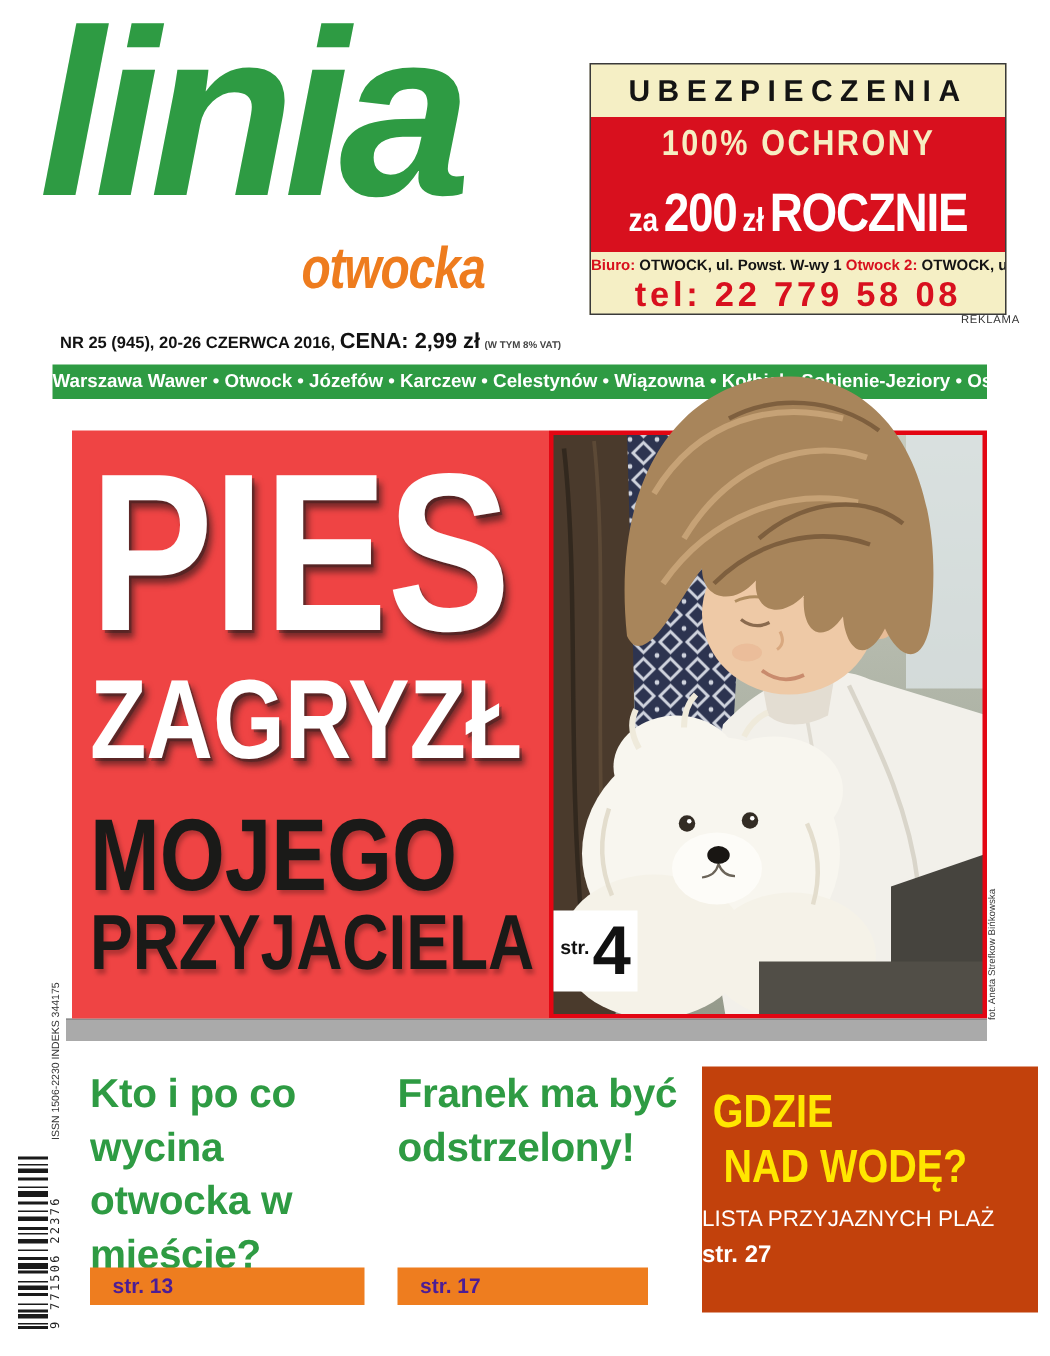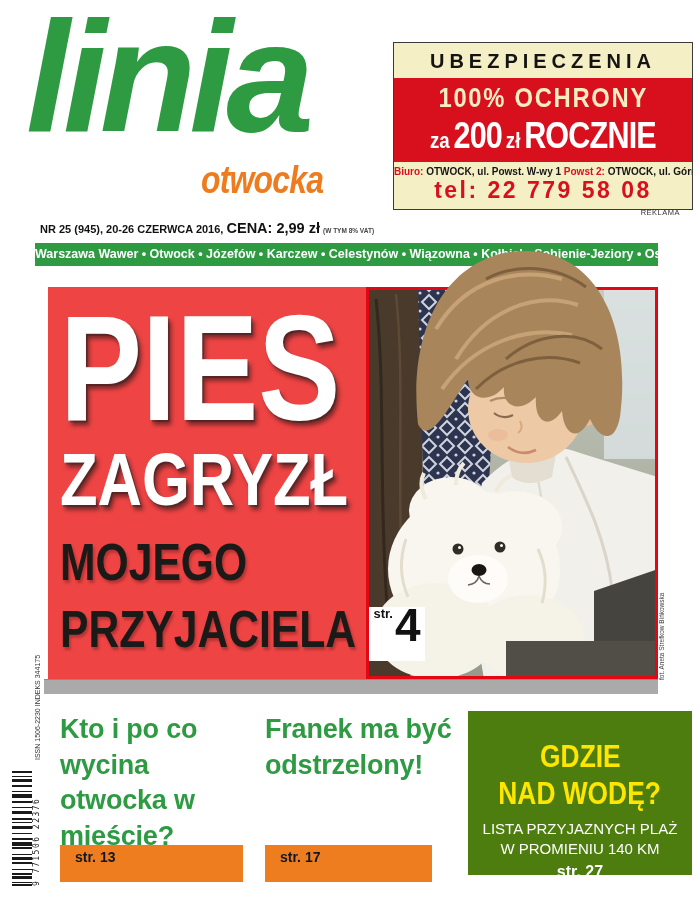--- a/index.html
+++ b/index.html
@@ -9,65 +9,65 @@
   .logo-linia{position:absolute;left:26px;top:-18px;font-size:158px;line-height:1.2;
       font-weight:bold;font-style:italic;color:#2e9b43;letter-spacing:-7px;}
   .logo-otwocka{position:absolute;left:201px;top:158px;font-size:39px;font-weight:bold;
       font-style:italic;color:#ee7c1e;letter-spacing:-1px;}
   .cond{display:inline-block;transform:scaleX(0.82);transform-origin:left center;white-space:nowrap;}
   .cond-c{display:inline-block;transform:scaleX(0.85);transform-origin:center center;white-space:nowrap;}
   .issue-line{position:absolute;left:40px;top:220px;font-size:11px;font-weight:bold;color:#121212;white-space:nowrap;}
   .issue-line .price{font-size:14.5px;}
   .issue-line .vat{font-size:6.5px;color:#444;}
   
-  .ad-box{position:absolute;left:393px;top:42px;width:300px;height:168px;background:#f5efc5;
+  .ad-box{position:absolute;left:393px;top:42px;width:278px;height:168px;background:#f5efc5;
       border:1px solid #3a3a3a;box-sizing:border-box;text-align:center;overflow:hidden;}
   .ad-heading{margin-top:7px;font-size:20px;font-weight:bold;color:#141414;letter-spacing:5px;white-space:nowrap;}
   .ad-subheading{margin-top:1px;font-size:11.5px;font-weight:bold;color:#141414;letter-spacing:2px;white-space:nowrap;}
   .ad-band{margin-top:5px;background:#d8101e;padding:4px 0 5px 0;}
-  .ad-band-l1{font-size:28px;font-weight:bold;color:#f6eec2;letter-spacing:2px;}
-  .ad-band-l2{color:#ffffff;font-weight:bold;white-space:nowrap;margin-top:1px;}
+  .ad-band-l1{font-size:24px;font-weight:bold;color:#f6eec2;letter-spacing:2px;}
+  .ad-band-l2{color:#ffffff;font-weight:bold;white-space:nowrap;margin-top:11px;}
   .ad-band-l2 .sm{font-size:22px;}
   .ad-band-l2 .lg{font-size:36px;letter-spacing:-1px;}
   .ad-offices{margin-top:4px;font-size:10px;font-weight:bold;color:#141414;white-space:nowrap;}
   .ad-offices .red{color:#d8101e;}
   .ad-phone{margin-top:0px;font-size:23px;font-weight:bold;color:#d8101e;letter-spacing:2.5px;white-space:nowrap;}
   .reklama{position:absolute;left:580px;top:208px;width:100px;text-align:right;font-size:7.5px;
       color:#333;letter-spacing:0.5px;}
   
   .towns-bar{position:absolute;left:35px;top:243px;width:623px;height:23px;line-height:23px;
       background:#2e9b43;color:#ffffff;font-size:12.5px;font-weight:bold;text-align:center;white-space:nowrap;z-index:1;}
   
   .red-panel{position:absolute;left:48px;top:287px;width:318px;height:392px;background:#ef4444;z-index:2;}
   .hl{position:absolute;left:12px;line-height:1;font-weight:bold;}
   .hl-white{color:#ffffff;text-shadow:4px 5px 5px rgba(20,20,20,0.55),2px 2px 0 rgba(40,40,40,0.35);}
   .hl-dark{color:#1a1a18;text-shadow:2px 3px 3px rgba(0,0,0,0.25);}
   .hl1{top:6px;font-size:150px;}
   .hl2{top:155px;font-size:75px;text-align:center;}
-  .hl3{top:249px;font-size:52px;}
+  .hl3{top:249px;font-size:68px;}
   .hl4{top:316px;font-size:52px;}
   .photo-svg{position:absolute;left:366px;top:239px;width:292px;height:440px;z-index:2;}
   .str4{position:absolute;left:369px;top:607px;width:56px;height:54px;background:#ffffff;z-index:3;
-      display:flex;align-items:flex-start;justify-content:center;gap:2px;padding-bottom:2px;box-sizing:border-box;}
+      display:flex;align-items:center;justify-content:center;gap:2px;padding-bottom:2px;box-sizing:border-box;}
   .str4-label{font-size:13px;font-weight:bold;color:#111;line-height:1;margin-bottom:4px;}
   .str4-num{font-size:46px;font-weight:bold;color:#111;line-height:0.8;}
   .photo-credit{position:absolute;left:658px;top:586px;height:94px;writing-mode:vertical-rl;
       transform:rotate(180deg);font-size:6.5px;color:#3c3c3c;z-index:3;white-space:nowrap;}
   .gray-strip{position:absolute;left:44px;top:679px;width:614px;height:15px;background:#aaaaaa;
       border-top:1px solid #8c8c8c;box-sizing:border-box;z-index:1;}
   
   .teaser-head{position:absolute;font-size:27px;font-weight:bold;color:#2e9b43;line-height:1.32;letter-spacing:-0.2px;}
   .t1-head{left:60px;top:712px;width:196px;}
   .t2-head{left:265px;top:712px;width:190px;}
-  .teaser-bar{position:absolute;top:845px;height:37px;line-height:25px;background:#ee7d1f;color:#0f172a;
+  .teaser-bar{position:absolute;top:845px;height:25px;line-height:25px;background:#ee7d1f;color:#4c1d95;
       font-size:14px;font-weight:bold;padding-left:15px;box-sizing:border-box;}
   .t1-bar{left:60px;width:183px;}
   .t2-bar{left:265px;width:167px;}
-  .promo{position:absolute;left:468px;top:711px;width:224px;height:164px;background:#4d7c0f;
-      text-align:center;color:#ffffff;box-sizing:border-box;padding-top:28px;}
+  .promo{position:absolute;left:468px;top:711px;width:224px;height:164px;background:#c2410c;
+      color:#ffffff;box-sizing:border-box;padding-top:12px;}
   .promo-title{font-size:31px;font-weight:bold;color:#ffe600;line-height:1.18;}
   .promo-sub{font-size:15px;line-height:1.3;margin-top:7px;}
   .promo-ref{font-size:16px;font-weight:bold;margin-top:5px;}
   
   .barcode-wrap{position:absolute;left:12px;top:886px;width:196px;height:30px;
       transform:rotate(-90deg);transform-origin:0 0;display:flex;align-items:flex-start;z-index:1;}
   .bars-col{display:flex;flex-direction:column;}
   .barcode-digits{font-family:"DejaVu Sans Mono",monospace;font-size:8px;letter-spacing:1.5px;color:#222;margin-top:0px;white-space:nowrap;}
   .issn-text{margin-left:8px;align-self:flex-end;font-size:7px;color:#333;white-space:nowrap;padding-bottom:1px;}
 </style>
@@ -92,21 +92,21 @@
       <div class="ad-band-l2"><span class="cond-c">
         <span class="sm">za</span>
         <span class="lg">200</span>
         <span class="sm">zł</span>
         <span class="lg">ROCZNIE</span>
       </span></div>
     </div>
     <div class="ad-offices">
       <span class="red">Biuro:</span>
       <span>OTWOCK, ul. Powst. W-wy 1</span>
-      <span class="red">Powst 2:</span>
+      <span class="red">Otwock 2:</span>
       <span>OTWOCK, ul. Górna 16</span>
     </div>
     <div class="ad-phone">tel: 22 779 58 08</div>
 
   </div>
   <div class="reklama">REKLAMA</div>
 
   <div class="towns-bar">Warszawa Wawer • Otwock • Józefów • Karczew • Celestynów • Wiązowna • Kołbiel • Sobienie-Jeziory • Osieck</div>
 
   <div class="red-panel">
@@ -247,18 +247,17 @@
   <div class="teaser-head t2-head">Franek ma być odstrzelony!</div>
   <div class="teaser-bar t2-bar"><span>str. 17</span></div>
 
   <div class="promo">
     <div class="promo-title">
       <div><span class="cond-c">GDZIE</span></div>
       <div><span class="cond-c">NAD WODĘ?</span></div>
     </div>
     <div class="promo-sub">
       <div>LISTA PRZYJAZNYCH PLAŻ</div>
-      <div>W PROMIENIU 140 KM</div>
     </div>
     <div class="promo-ref">str. 27</div>
   </div>
 
 </div>
 
 </body></html>

